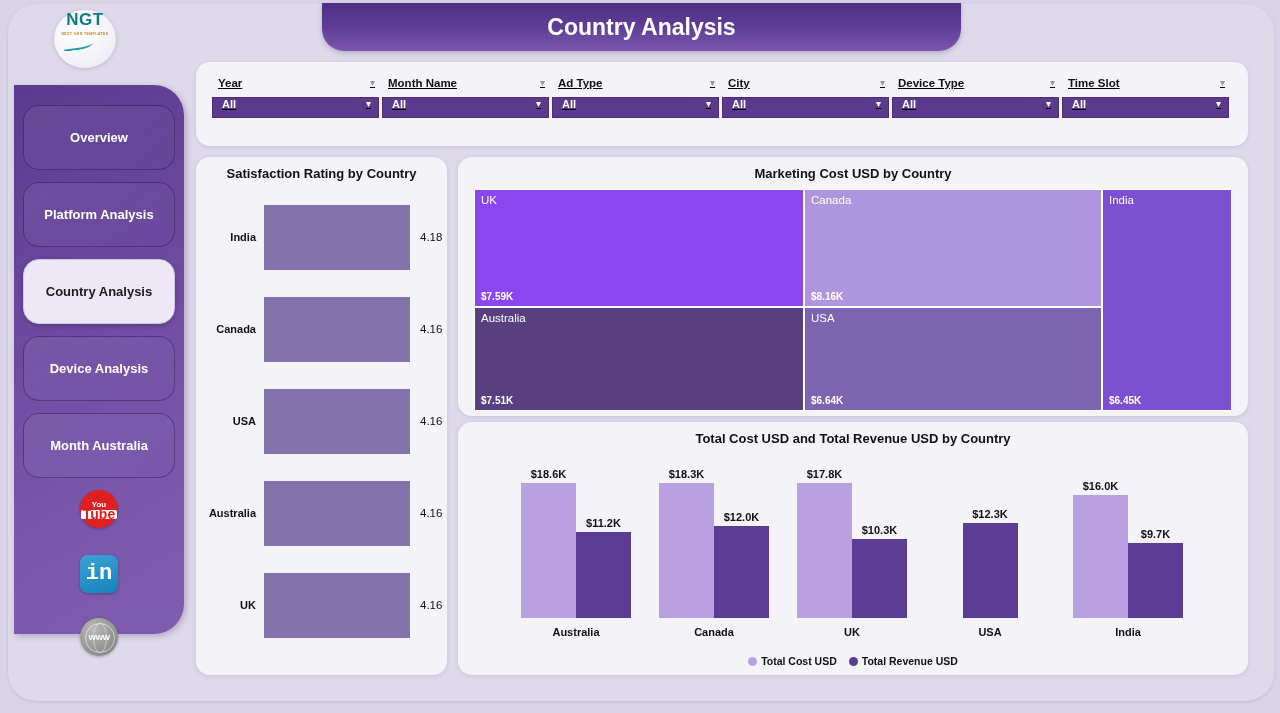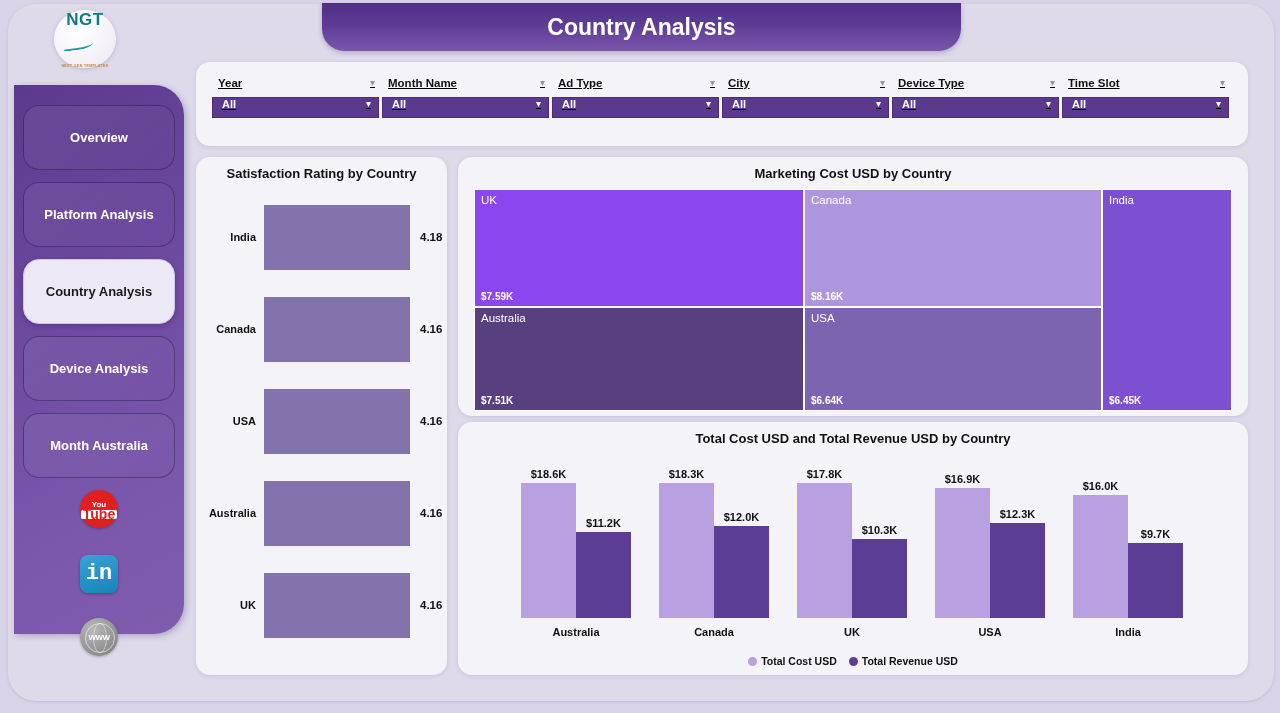--- a/index.html
+++ b/index.html
@@ -41,21 +41,21 @@
   }
 
   .logo-wrap {
     position: absolute;
     left: 54px; top: 10px;
     width: 62px; height: 58px;
     border-radius: 50%;
     background: radial-gradient(circle at 38% 32%, #ffffff 0%, #f4f2f8 62%, #e6e2ef 100%);
     box-shadow: 0 1px 4px rgba(90,70,130,0.25);
     display: flex; flex-direction: column;
-    align-items: center; justify-content: space-between;
+    align-items: center; justify-content: flex-start;
   }
   .logo-main {
     font-size: 17px; font-weight: bold;
     letter-spacing: 0.5px;
     color: #0f7a86;
   }
   .logo-sub {
     font-size: 3.6px; font-weight: bold;
     letter-spacing: 0.35px;
     color: #c08a2a;
@@ -245,21 +245,21 @@
     text-align: right;
     padding-right: 8px;
     font-size: 11px; font-weight: bold; color: #111;
   }
   .satis-bar {
     height: 65px;
     background: #8372ab;
     cursor: pointer;
   }
   .satis-val {
-    font-size: 11.5px; font-weight: bold; color: #111;
+    font-size: 11.5px; font-weight: normal; color: #111;
     margin-left: 10px;
   }
 
   
   .tree-card {
     left: 458px; top: 157px;
     width: 790px; height: 259px;
   }
   .treemap {
     position: relative;
@@ -552,24 +552,20 @@
             <div class="bar-wrap">
               <div class="bar-lbl">$10.3K</div>
               <div class="bar rev" style="height:79px;background:#5c3d96;"></div>
             </div>
           </div>
           <div class="group-cat">UK</div>
         </div>
         <div class="group" style="left: 462px;">
           <div class="bars">
             <div class="bar-wrap">
-              <div class="bar-lbl">$16.9K</div>
-              <div class="bar cost" style="height:130px;background:#b9a0e0;"></div>
-            </div>
-            <div class="bar-wrap">
               <div class="bar-lbl">$12.3K</div>
               <div class="bar rev" style="height:95px;background:#5c3d96;"></div>
             </div>
           </div>
           <div class="group-cat">USA</div>
         </div>
         <div class="group" style="left: 600px;">
           <div class="bars">
             <div class="bar-wrap">
               <div class="bar-lbl">$16.0K</div>

